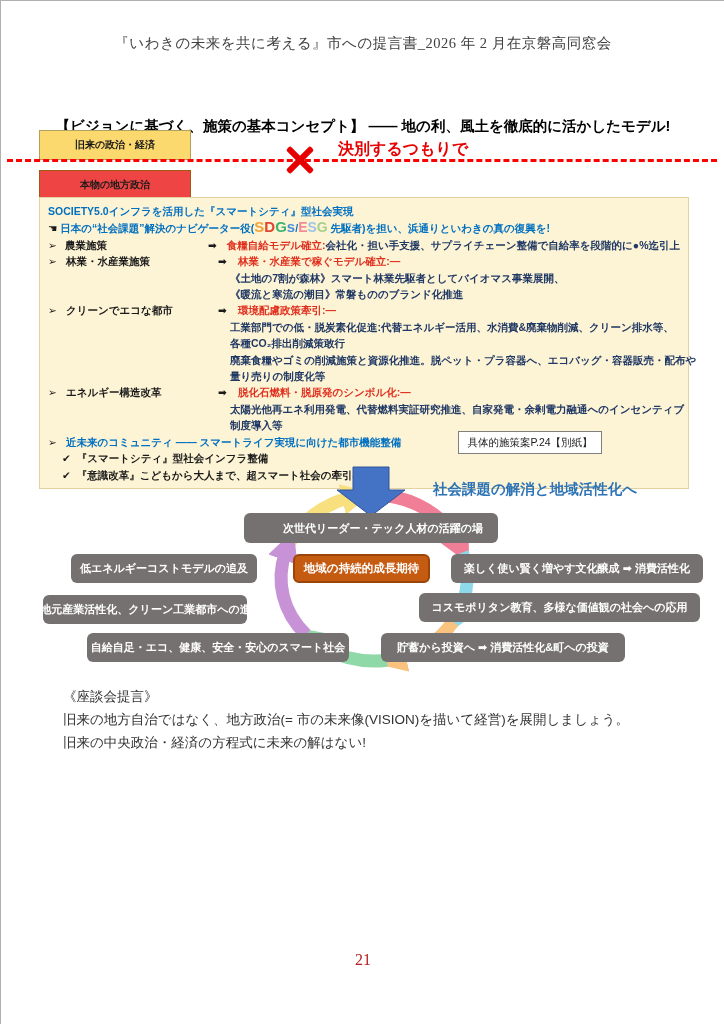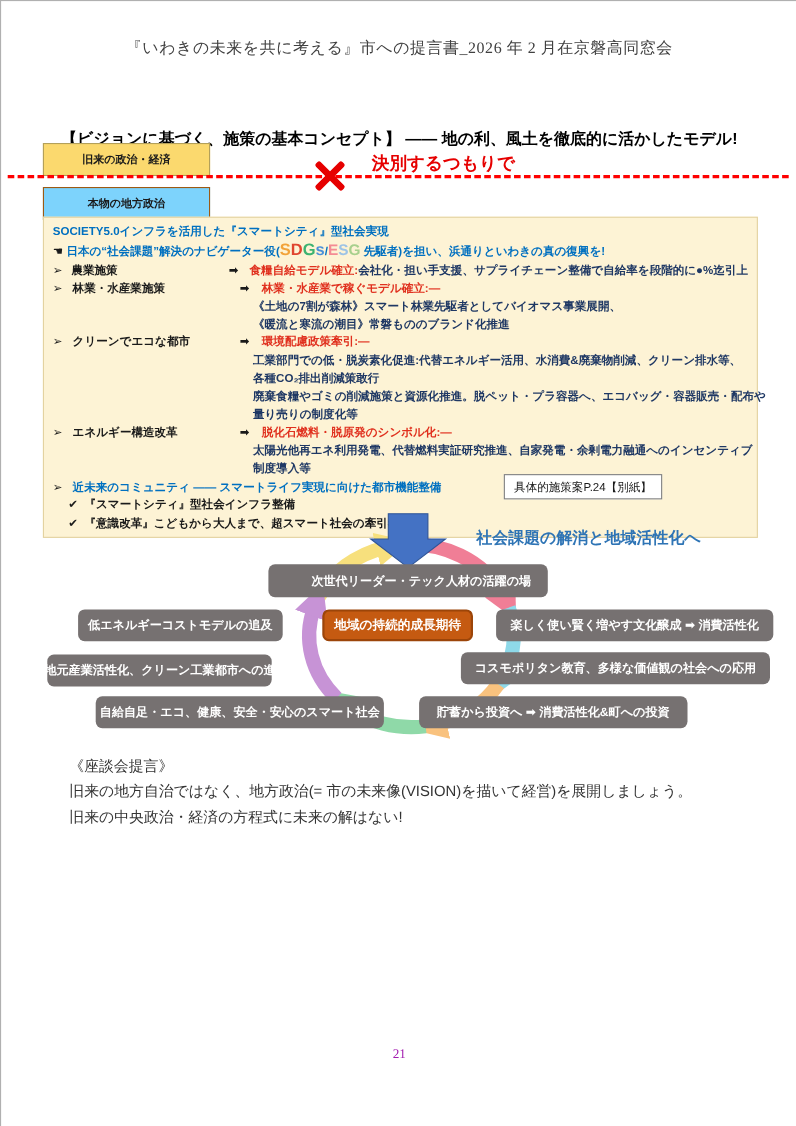--- a/index.html
+++ b/index.html
@@ -8,21 +8,21 @@
         font-family:"Liberation Sans","DejaVu Sans",sans-serif;}
   .doc-title{position:absolute;top:33px;left:0;width:100%;text-align:center;
         font-family:"Liberation Serif","DejaVu Serif",serif;
         font-size:14.5px;color:#404040;letter-spacing:.5px;}
   .heading{position:absolute;top:88px;left:0;width:100%;text-align:center;
         font-size:14.5px;font-weight:bold;color:#000;margin-top:28px;}
   
   .tag{position:absolute;left:38px;width:150px;height:28px;display:flex;
        align-items:center;justify-content:center;font-size:10px;font-weight:bold;color:#1a1a1a;}
   .tag-old{top:129px;background:#fbd96e;border:1px solid #b3a05a;}
-  .tag-new{top:169px;background:#7dd3fc;border:1px solid #9c5a14;}
+  .tag-new{top:169px;background:#ef4444;border:1px solid #9c5a14;}
   .dashline{position:absolute;top:158px;left:6px;width:710px;border-top:3px dashed #ff0000;}
   .xmark{position:absolute;top:142px;left:282px;width:34px;height:34px;}
   .xmark span{position:absolute;top:14px;left:0;width:34px;height:6px;background:#e60000;border-radius:2px;}
   .xmark span:nth-child(1){transform:rotate(45deg);}
   .xmark span:nth-child(2){transform:rotate(-45deg);}
   .farewell{position:absolute;top:138px;left:337px;font-size:16px;font-weight:bold;color:#e60000;}
   
   .concept{position:absolute;top:196px;left:38px;width:650px;height:292px;
         background:#fdf3d5;border:1px solid #e3d2a0;box-sizing:border-box;
         padding:5px 8px;font-size:10.5px;font-weight:bold;line-height:16.4px;z-index:1;}
@@ -58,21 +58,21 @@
   .gb5{top:594px;left:42px;width:192px;height:29px;padding-left:12px;}
   .gb6{top:592px;left:418px;width:281px;height:29px;}
   .gb7{top:632px;left:86px;width:262px;height:29px;}
   .gb8{top:632px;left:380px;width:244px;height:29px;}
   .center-box{position:absolute;top:553px;left:292px;width:137px;height:29px;background:#c55a11;
         border:2px solid #9c4509;border-radius:6px;color:#fff;font-size:11.5px;font-weight:bold;
         display:flex;align-items:center;justify-content:center;white-space:nowrap;z-index:3;box-sizing:border-box;}
   
   .footer{position:absolute;top:684px;left:62px;font-size:13.5px;color:#333;line-height:23px;}
   .pageno{position:absolute;top:950px;left:0;width:100%;text-align:center;
-        font-family:"Liberation Serif","DejaVu Serif",serif;font-size:12px;color:#a21caf;}
+        font-family:"Liberation Serif","DejaVu Serif",serif;font-size:16px;color:#b91c1c;}
 </style>
 </head>
 <body>
 
 <div class="page">
 
   <div class="doc-title">『いわきの未来を共に考える』市への提言書_2026 年 2 月在京磐高同窓会</div>
   <div class="heading">【ビジョンに基づく、施策の基本コンセプト】 ―― 地の利、風土を徹底的に活かしたモデル!</div>
 
   <div class="tag tag-old">

